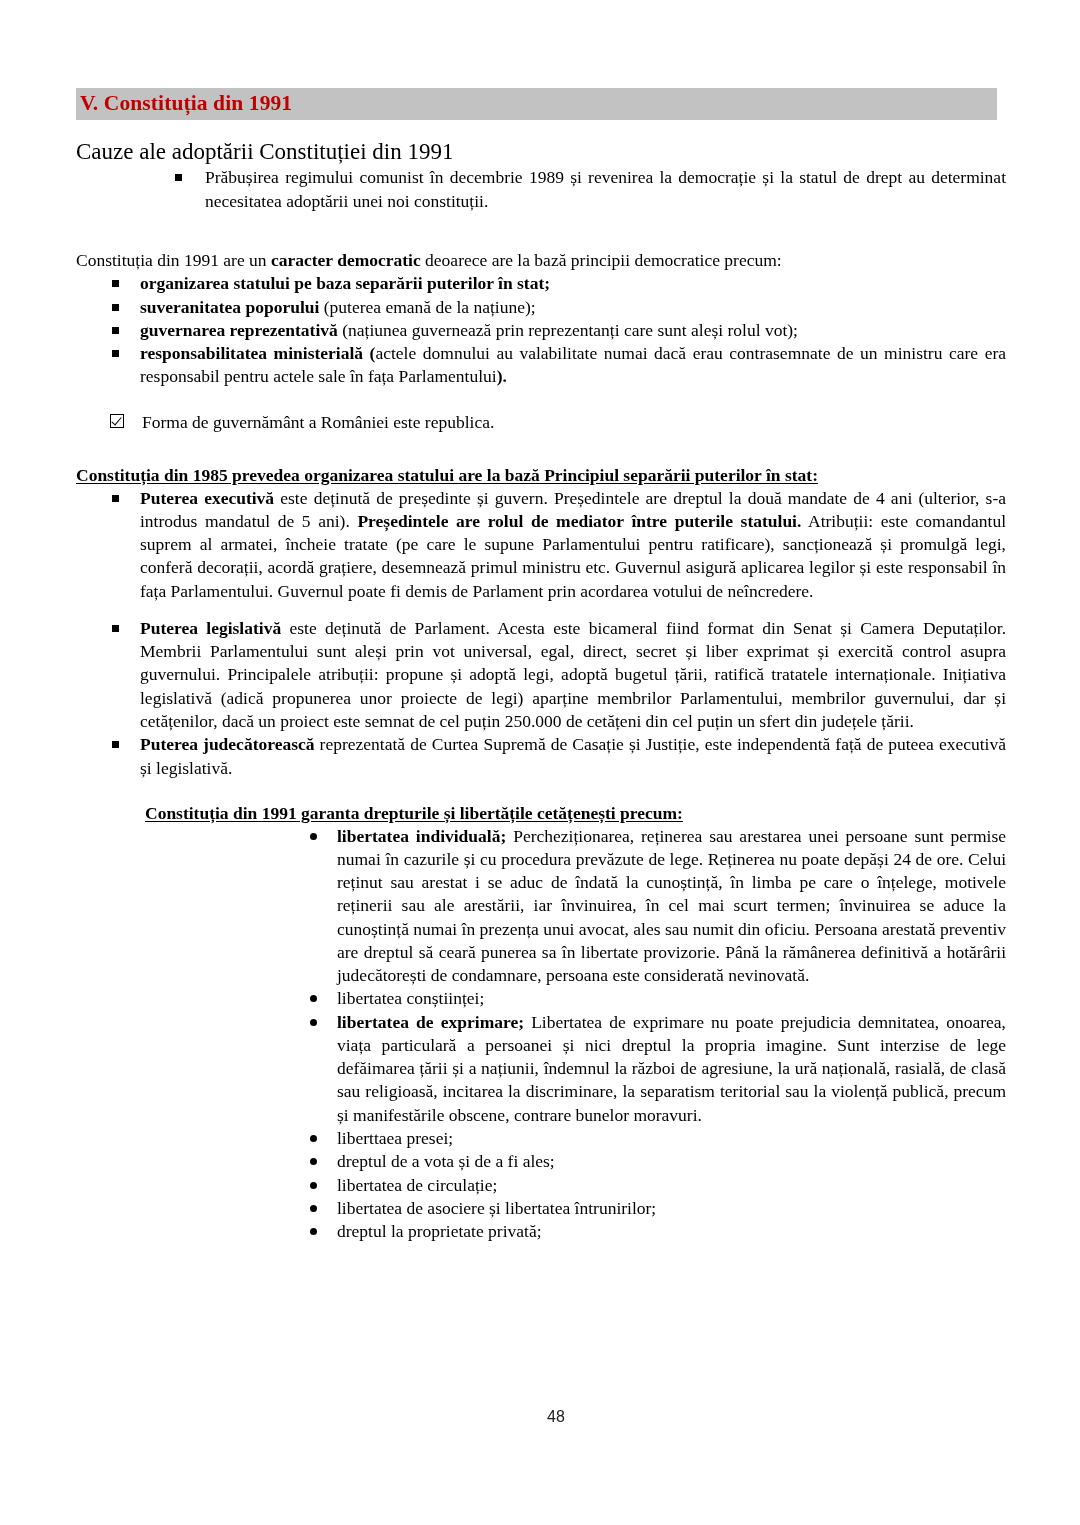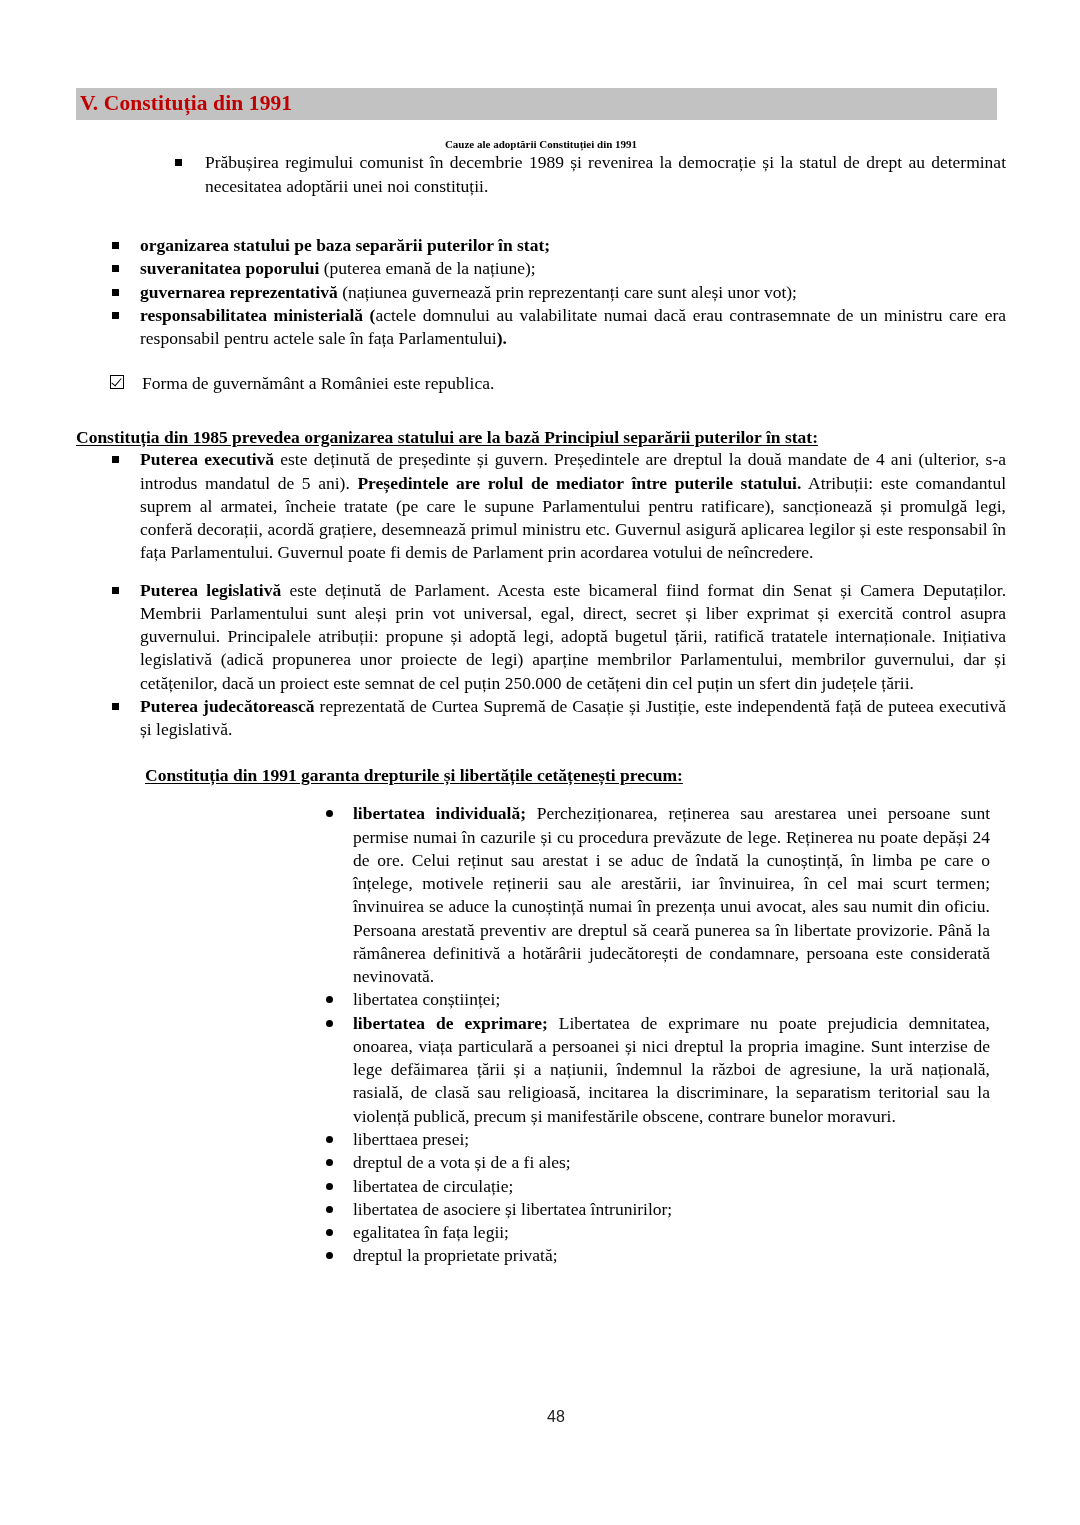--- a/index.html
+++ b/index.html
@@ -43,25 +43,24 @@
   .title-band .title-text {
     color: #c00000;
     font-weight: bold;
     font-size: 21.5px;
     line-height: 1.15;
     letter-spacing: 0.1px;
   }
 
   
   .h-bold {
-    font-weight: bold;
-    font-size: 11px;
+    font-weight: normal;
+    font-size: 23px;
     line-height: 1.25;
     margin: 0;
-    text-align: center;
   }
   .h-underline {
     font-weight: bold;
     font-size: 17.5px;
     line-height: 1.3;
     text-decoration: underline;
     text-underline-offset: 2px;
     margin: 0;
   }
   .para {
@@ -149,21 +148,21 @@
 
   
   .inner-block {
     margin-left: 69px;    
     width: 861px;
   }
 
   
   .list-rd {
     list-style: none;
-    margin: 16px;
+    margin: 0;
     padding: 0;
   }
   .list-rd .li {
     padding-left: 192px;  
     min-height: 23px;
   }
   .list-rd .li .bullet {
     left: 165px;          
     top: 8px;
     width: 7px;
@@ -210,33 +209,36 @@
         <span class="bullet"></span>
         <span class="li-text">Prăbușirea regimului comunist în decembrie 1989  și revenirea la democrație și la statul de drept au determinat necesitatea adoptării unei noi constituții.</span>
       </li>
     </ul>
 
     <div class="spacer-md"></div>
 
 
     <div class="spacer-sm"></div>
 
+    <div class="para">
+      <span>Constituția din 1991 are un </span><span class="b">caracter democratic</span><span> deoarece are la  bază principii democratice precum:</span>
+    </div>
 
     <ul class="list list-sq1">
       <li class="li">
         <span class="bullet"></span>
         <span class="li-text"><span class="b">organizarea statului pe baza separării  puterilor în stat;</span><span></span></span>
       </li>
       <li class="li">
         <span class="bullet"></span>
         <span class="li-text"><span class="b">suveranitatea poporului</span><span> (puterea emană de la națiune);</span></span>
       </li>
       <li class="li">
         <span class="bullet"></span>
-        <span class="li-text"><span class="b">guvernarea reprezentativă</span><span> (națiunea guvernează prin reprezentanți care sunt aleși unor vot);</span></span>
+        <span class="li-text"><span class="b">guvernarea reprezentativă</span><span> (națiunea guvernează prin reprezentanți care sunt aleși rolul vot);</span></span>
       </li>
       <li class="li">
         <span class="bullet"></span>
         <span class="li-text"><span class="b">responsabilitatea ministerială (</span><span>actele domnului au valabilitate numai dacă erau contrasemnate de un ministru care era responsabil pentru actele sale în fața Parlamentului</span><span class="b">).</span></span>
       </li>
     </ul>
 
     <div class="spacer-md"></div>
 
     <div class="checkline">
@@ -297,24 +299,20 @@
         <li class="li">
           <span class="bullet"></span>
           <span class="li-text"><span class="b"></span><span>libertatea de circulație;</span></span>
         </li>
         <li class="li">
           <span class="bullet"></span>
           <span class="li-text"><span class="b"></span><span>libertatea de asociere și libertatea întrunirilor;</span></span>
         </li>
         <li class="li">
           <span class="bullet"></span>
-          <span class="li-text"><span class="b"></span><span>egalitatea în fața legii;</span></span>
-        </li>
-        <li class="li">
-          <span class="bullet"></span>
           <span class="li-text"><span class="b"></span><span>dreptul la proprietate privată;</span></span>
         </li>
       </ul>
     </div>
 
     <div class="spacer-lg"></div>
 
 
   </div>
 

